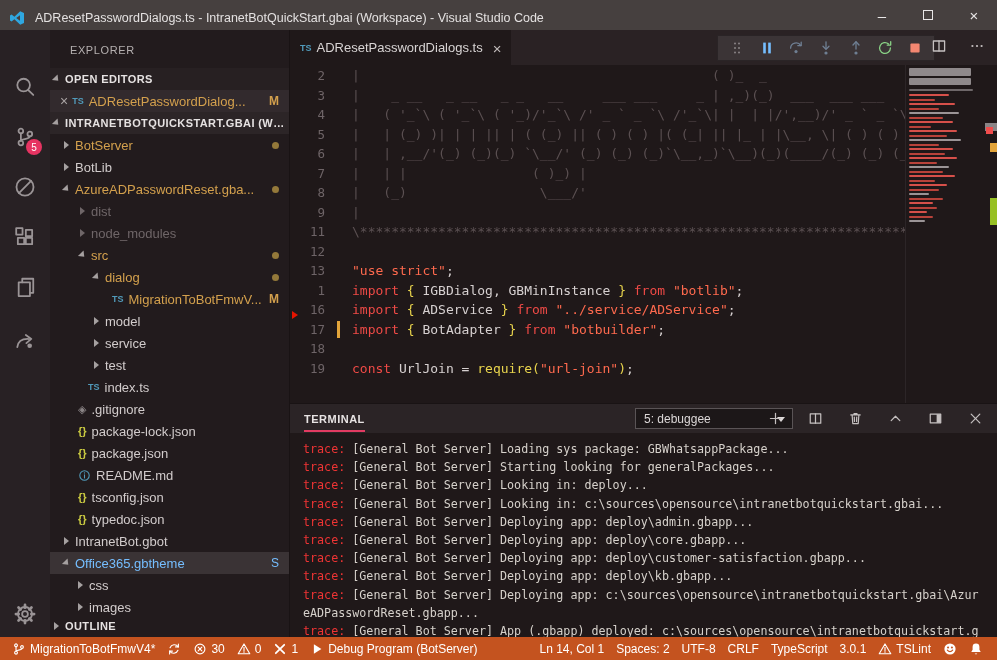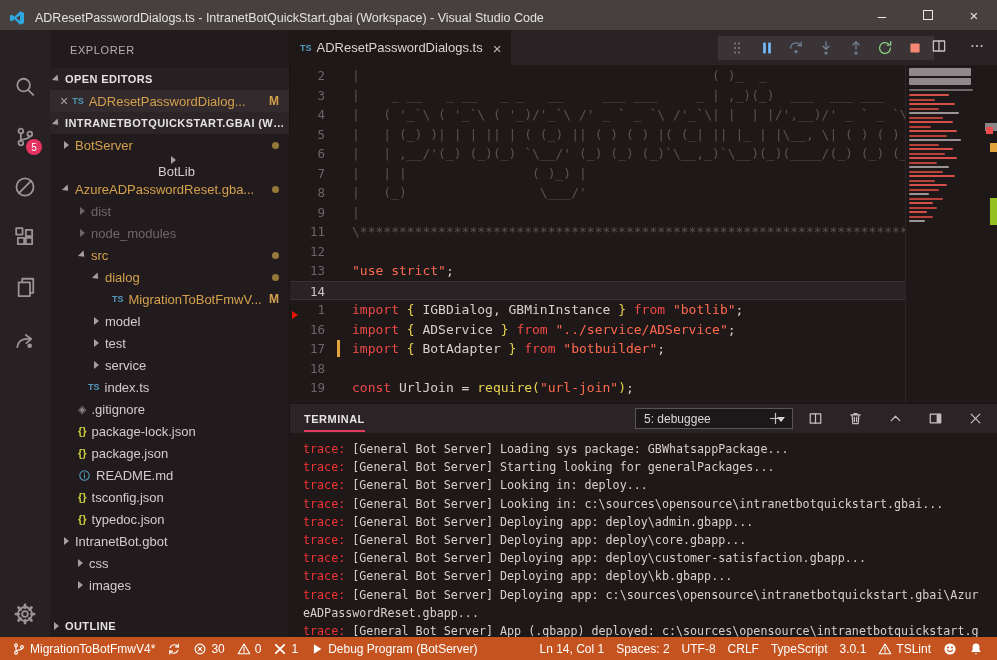--- a/index.html
+++ b/index.html
@@ -202,21 +202,21 @@
       <div class="trow section-h sec-workspace">
         <span class="chev exp"></span>
         <span class="lab">INTRANETBOTQUICKSTART.GBAI (WO...</span>
       </div>
       <div id="tree">
           <div class="trow" style="padding-left: 14px;">
             <span class="chev"></span>
             <span class="lab gold">BotServer</span>
             <span class="badge-right dotb"></span>
           </div>
-          <div class="trow" style="padding-left: 14px; flex-direction: column;">
+          <div class="trow" style="padding-left: 14px;">
             <span class="chev"></span>
             <span class="lab">BotLib</span>
           </div>
           <div class="trow" style="padding-left: 14px;">
             <span class="chev exp"></span>
             <span class="lab gold">AzureADPasswordReset.gba...</span>
             <span class="badge-right dotb"></span>
           </div>
           <div class="trow" style="padding-left: 30px;">
             <span class="chev mutedc"></span>
@@ -240,25 +240,25 @@
             <span class="ts-ic">TS</span>
             <span class="lab gold">MigrationToBotFmwV...</span>
             <span class="badge-right Mb">M</span>
           </div>
           <div class="trow" style="padding-left: 44px; align-items: center;">
             <span class="chev"></span>
             <span class="lab">model</span>
           </div>
           <div class="trow" style="padding-left: 44px;">
             <span class="chev"></span>
+            <span class="lab">service</span>
+          </div>
+          <div class="trow" style="padding-left: 44px;">
+            <span class="chev"></span>
             <span class="lab">test</span>
-          </div>
-          <div class="trow" style="padding-left: 44px;">
-            <span class="chev"></span>
-            <span class="lab">service</span>
           </div>
           <div class="trow" style="padding-left: 38px;">
             <span class="ts-ic">TS</span>
             <span class="lab">index.ts</span>
           </div>
           <div class="trow" style="padding-left: 28px;">
             <span class="dia-ic">◈</span>
             <span class="lab">.gitignore</span>
           </div>
           <div class="trow" style="padding-left: 28px;">
@@ -283,20 +283,25 @@
             <span class="br-ic">{}</span>
             <span class="lab">tsconfig.json</span>
           </div>
           <div class="trow" style="padding-left: 28px;">
             <span class="br-ic">{}</span>
             <span class="lab">typedoc.json</span>
           </div>
           <div class="trow" style="padding-left: 14px;">
             <span class="chev"></span>
             <span class="lab">IntranetBot.gbot</span>
+          </div>
+          <div class="trow sel" style="padding-left: 14px;">
+            <span class="chev exp"></span>
+            <span class="lab blue">Office365.gbtheme</span>
+            <span class="badge-right Sb">S</span>
           </div>
           <div class="trow" style="padding-left: 28px; text-align: center;">
             <span class="chev"></span>
             <span class="lab">css</span>
           </div>
           <div class="trow" style="padding-left: 28px;">
             <span class="chev"></span>
             <span class="lab">images</span>
           </div>
         </div>
@@ -410,21 +415,20 @@
             <div class="cl"><span class="num">3</span><span class="cm">|    _ __   _ __   _ _   __     ___ ___     _ | ,_)(_)  ___  ___ ___</span></div>
             <div class="cl"><span class="num">4</span><span class="cm">|   ( '_`\ ( '_`\ ( '_)/'_`\ /' _ ` _ `\ /'_`\| |  | |/',__)/' _ ` _ `\</span></div>
             <div class="cl"><span class="num">5</span><span class="cm">|   | (_) )| | | || | ( (_) || ( ) ( ) |( (_| || |_ | |\__, \| ( ) ( ) |</span></div>
             <div class="cl"><span class="num">6</span><span class="cm">|   | ,__/'(_) (_)(_) `\__/' (_) (_) (_)`\__,_)`\__)(_)(____/(_) (_) (_)</span></div>
             <div class="cl"><span class="num">7</span><span class="cm">|   | |                ( )_) |</span></div>
             <div class="cl"><span class="num">8</span><span class="cm">|   (_)                 \___/'</span></div>
             <div class="cl"><span class="num">9</span><span class="cm">|</span></div>
             <div class="cl"><span class="num">11</span><span class="cm">\**************************************************************************</span></div>
             <div class="cl"><span class="num">12</span></div>
             <div class="cl"><span class="num">13</span><span class="str">"use strict"</span><span class="pn">;</span></div>
-            <div class="cl current"><span class="num">14</span></div>
             <div class="cl"><span class="num">1</span><span class="kw">import </span><span class="br">{</span><span class="id"> IGBDialog, GBMinInstance </span><span class="br">} </span><span class="kw">from </span><span class="str">"botlib"</span><span class="pn">;</span></div>
             <div class="cl"><span class="num">16</span><span class="kw">import </span><span class="br">{</span><span class="id"> ADService </span><span class="br">} </span><span class="kw">from </span><span class="str">"../service/ADService"</span><span class="pn">;</span></div>
             <div class="cl"><span class="num">17</span><span class="gitbar"></span><span class="kw">import </span><span class="br">{</span><span class="id"> BotAdapter </span><span class="br">} </span><span class="kw">from </span><span class="str">"botbuilder"</span><span class="pn">;</span></div>
             <div class="cl"><span class="num">18</span></div>
             <div class="cl"><span class="num">19</span><span class="kw">const </span><span class="id">UrlJoin </span><span class="pn">= </span><span class="fn">require</span><span class="br">(</span><span class="str">"url-join"</span><span class="br">)</span><span class="pn">;</span></div>
             <div class="gutter-arrow" style="top: 245px;"></div>
           </div>
         <div class="minimap" id="minimap">
             <div class="mrow" style="top: 3px; width: 62px; height: 8px; background: rgb(143, 137, 139);"></div>
             <div class="mrow" style="top: 13px; width: 62px; height: 7px; background: rgb(143, 137, 139);"></div>

